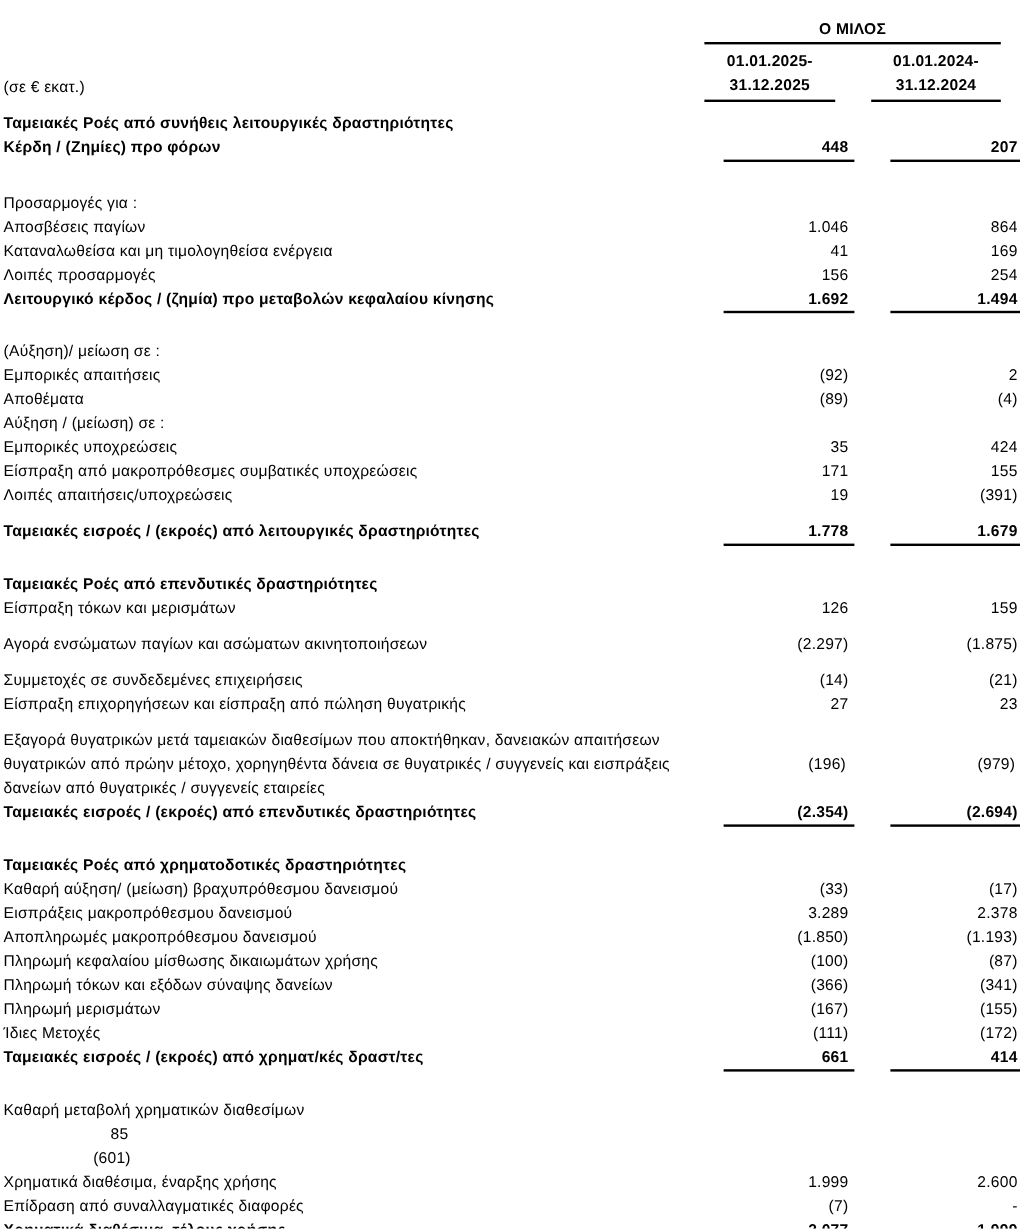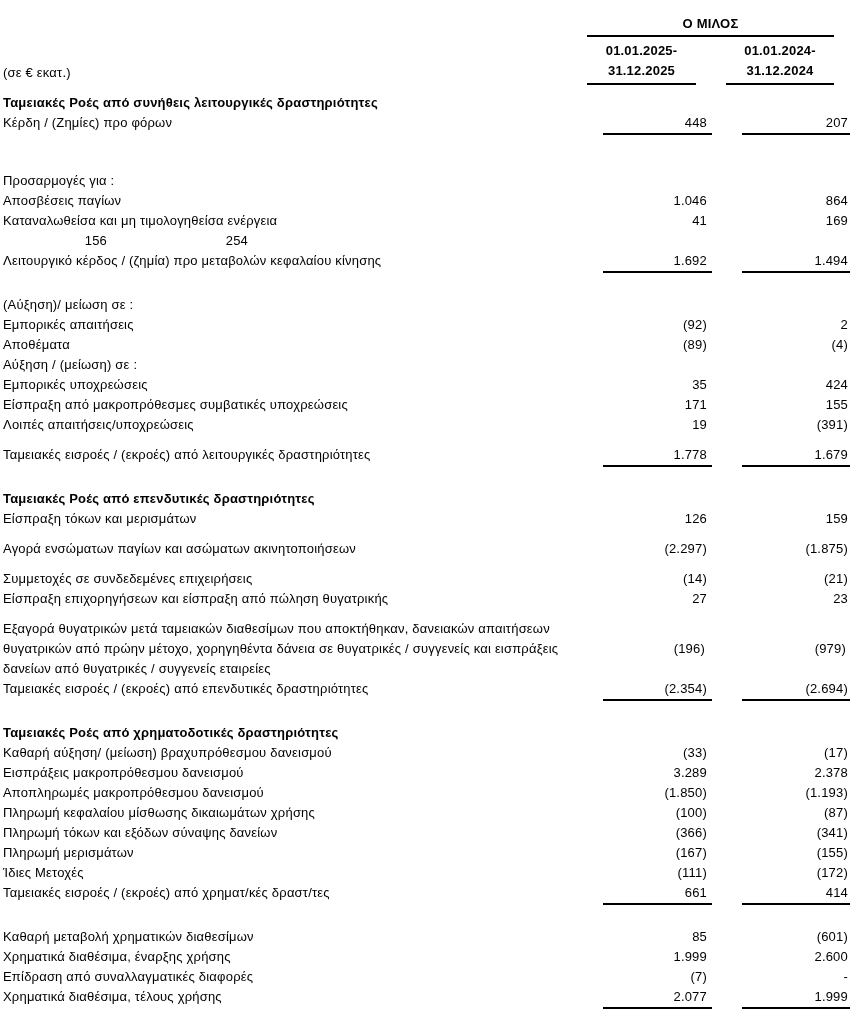--- a/index.html
+++ b/index.html
@@ -30,26 +30,26 @@
   .date-col.c2{width:108px;}
   
   .rows{margin-top:8px;}
   .row{display:flex; min-height:20px; align-items:stretch;}
   .row .label{flex:1; padding-right:6px;}
   .row .v{width:109px; text-align:right; white-space:nowrap;}
   .row .v.v1{padding-right:5px; box-sizing:border-box;}
   .row .v.v2{width:108px; padding-right:2px; box-sizing:border-box;}
   .row .colgap{width:30px;}
   .row.section .label{font-weight:bold;}
-  .row.total{font-weight:normal;}
+  .row.total{font-weight:bold;}
   .row.total .v{border-bottom:2px solid #000;}
   .row.strong{font-weight:normal;}
   .gap-sm{margin-top:10px;}
-  .gap-md{margin-top:22px;}
-  .gap-lg{margin-top:36px;}
+  .gap-md{margin-top:22px;flex-direction:column;}
+  .gap-lg{margin-top:24px;}
   .row.tall{min-height:30px; align-items:flex-start;}
   .row.tall .label{align-self:flex-start;}
   .row.tall .v{padding-bottom:1px;}
   .row.multiline{align-items:center;}
   .row.multiline .label{max-width:592px; align-self:flex-start;}
 </style>
 </head>
 <body>
 
 <div class="page">
@@ -97,20 +97,21 @@
         <span class="colgap"></span>
         <span class="v v2">864</span>
       </div>
       <div class="row item">
         <span class="label">Καταναλωθείσα και μη τιμολογηθείσα ενέργεια</span>
         <span class="v v1">41</span>
         <span class="colgap"></span>
         <span class="v v2">169</span>
       </div>
       <div class="row item">
+        <span class="label">Λοιπές προσαρμογές</span>
         <span class="v v1">156</span>
         <span class="colgap"></span>
         <span class="v v2">254</span>
       </div>
       <div class="row total">
         <span class="label">Λειτουργικό κέρδος / (ζημία) προ μεταβολών κεφαλαίου κίνησης</span>
         <span class="v v1">1.692</span>
         <span class="colgap"></span>
         <span class="v v2">1.494</span>
       </div>

